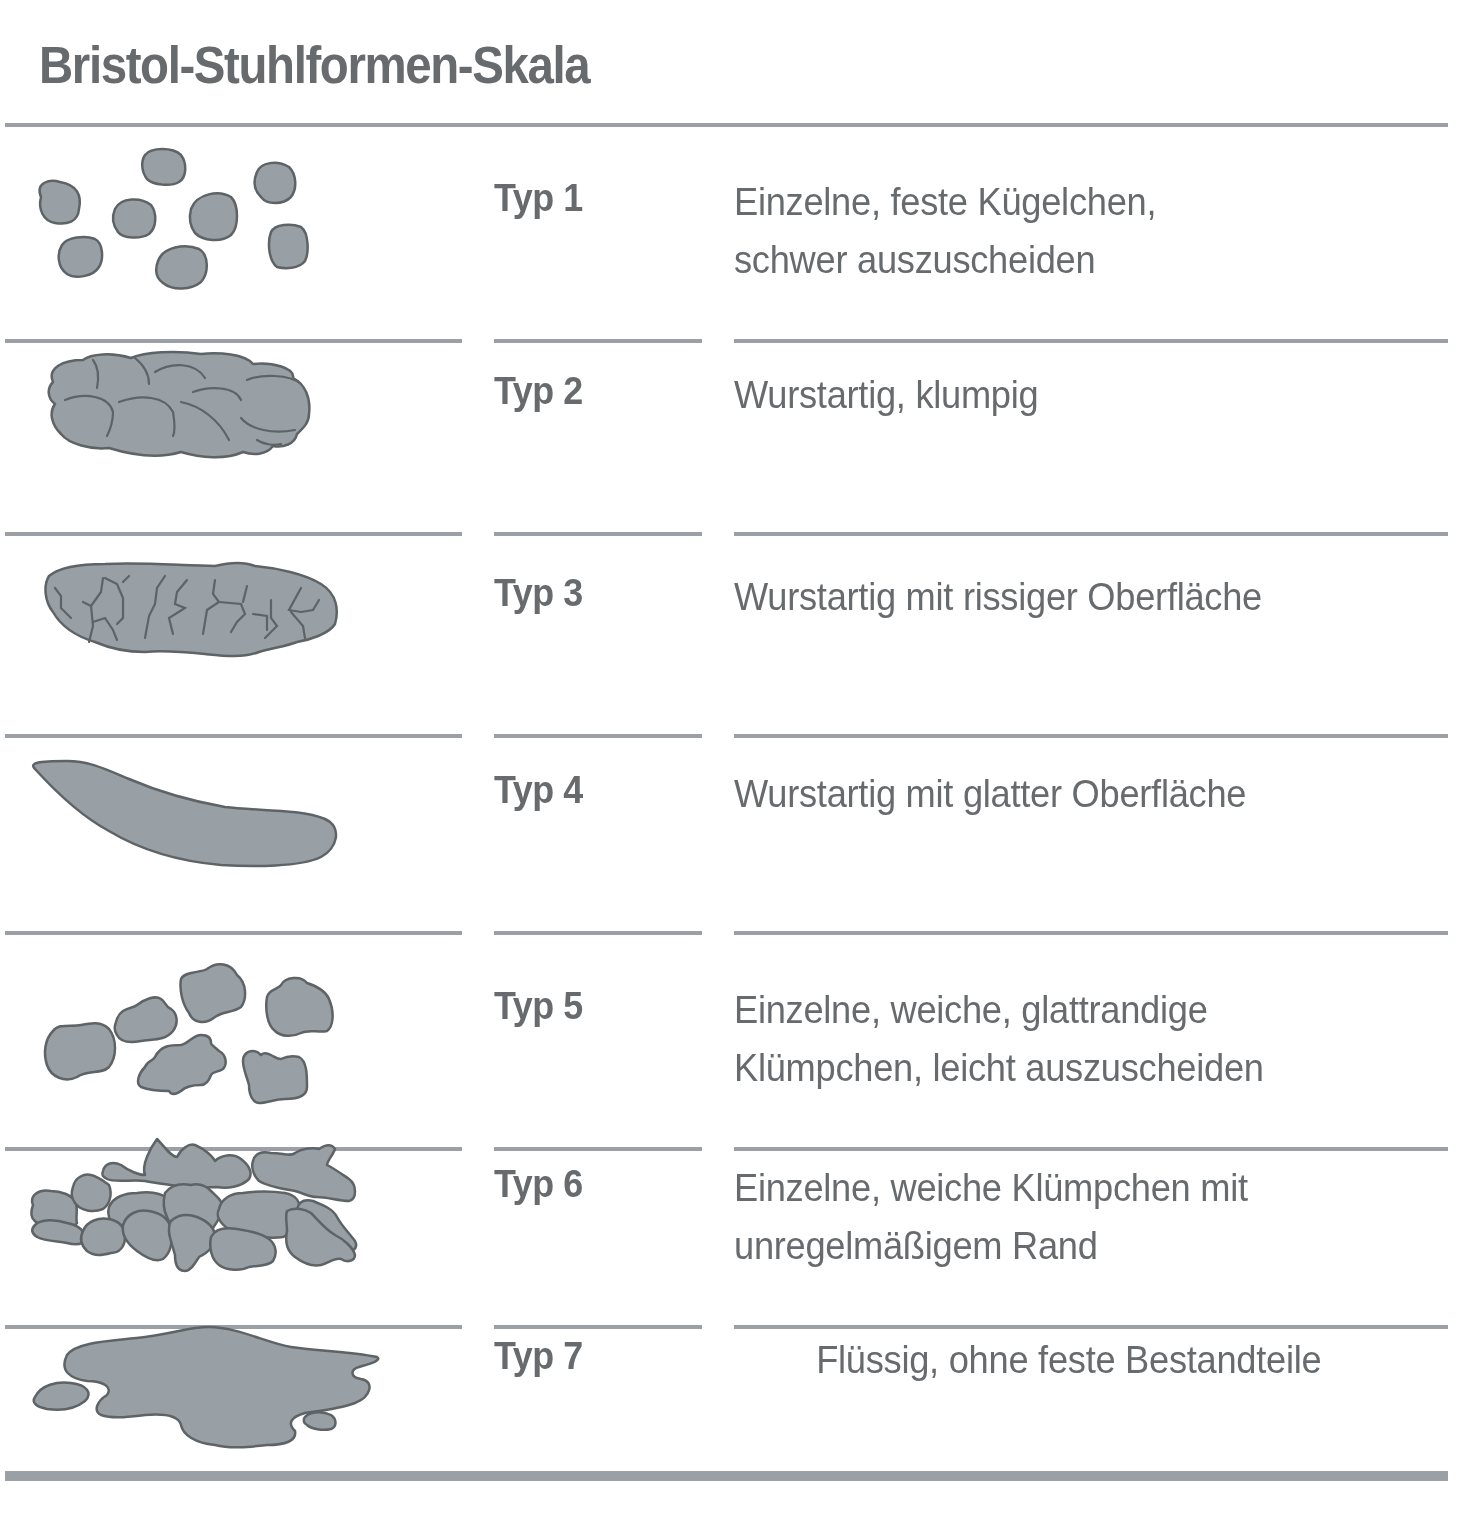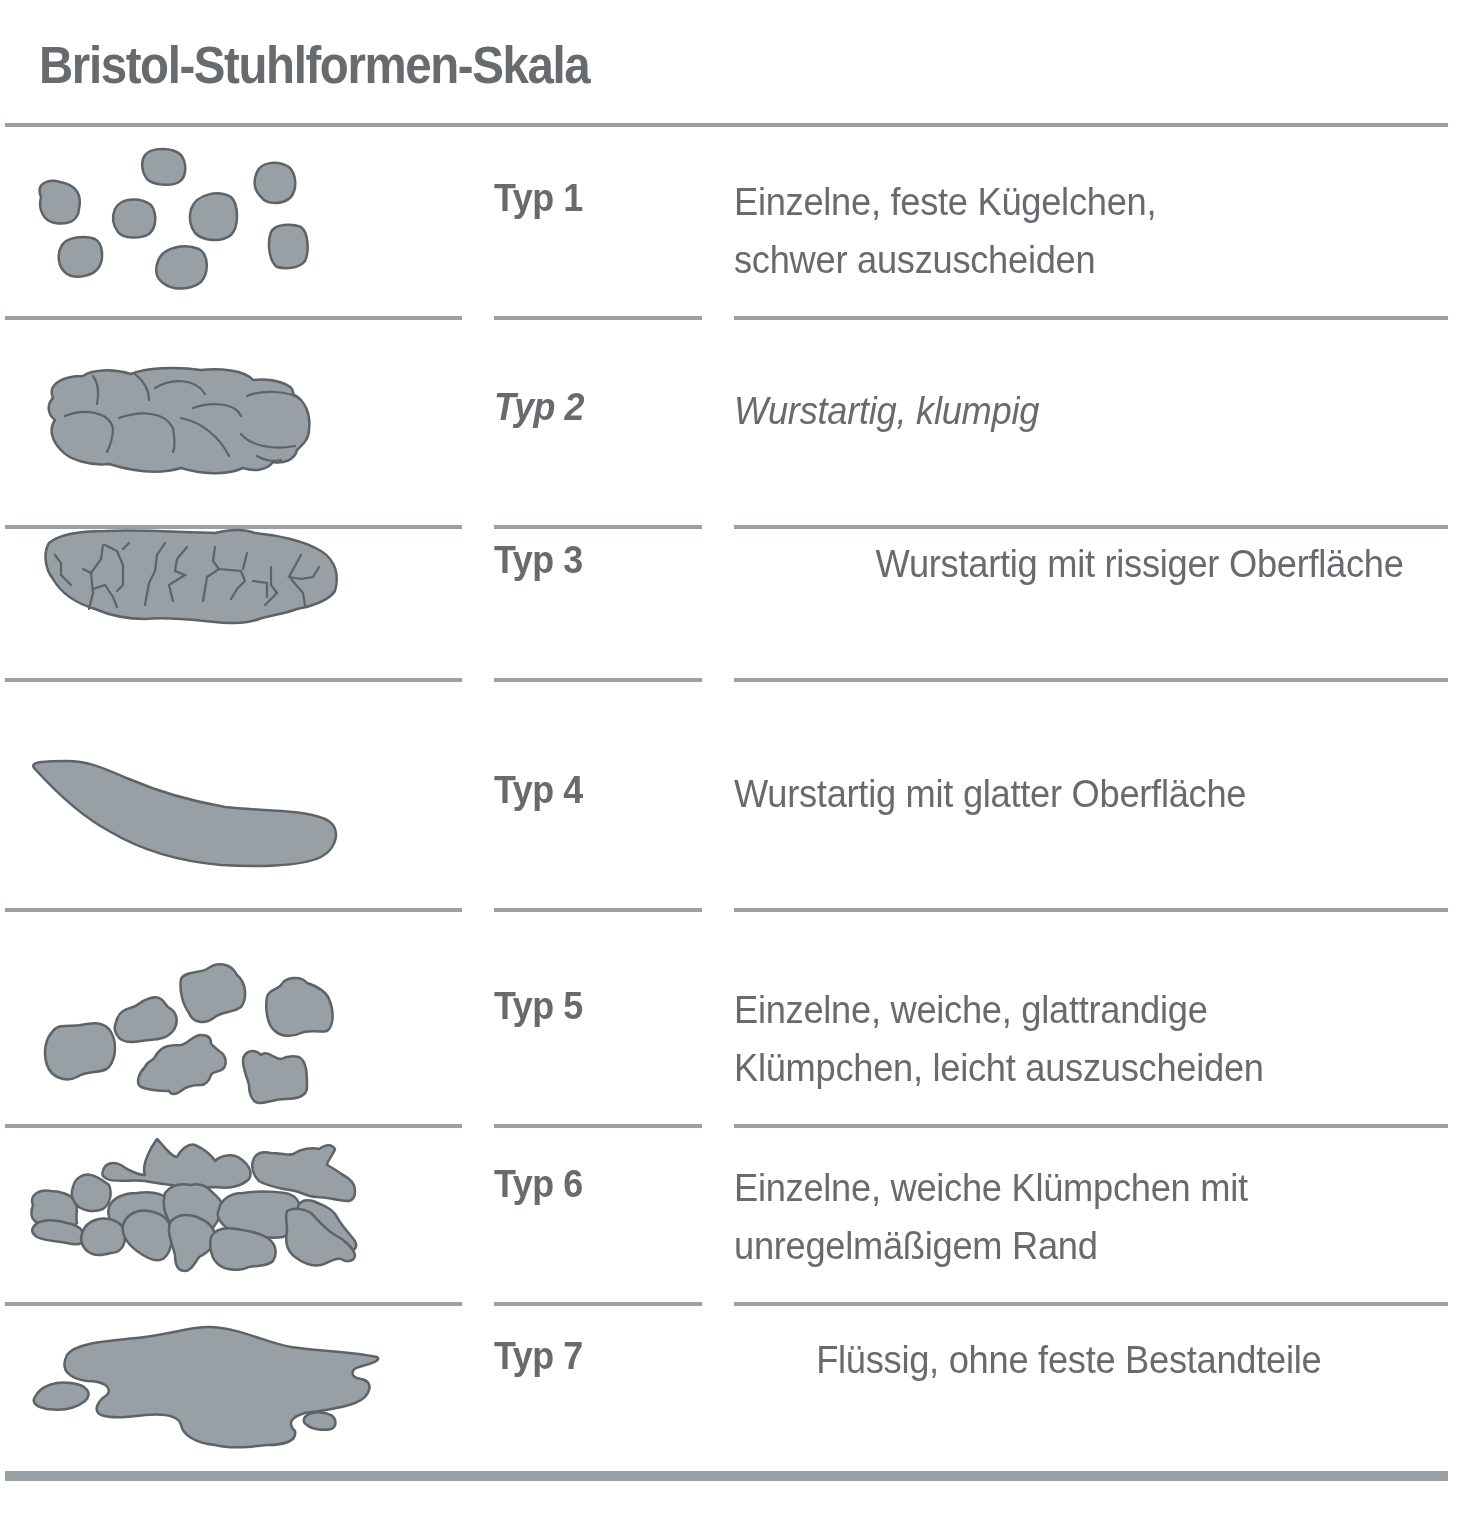--- a/index.html
+++ b/index.html
@@ -16,21 +16,21 @@
     }
     .rule-top {
       position: absolute; left: 5px; top: 123px; width: 1443px; height: 4px;
       background: #9aa0a5;
     }
     .rule-bottom {
       position: absolute; left: 5px; top: 1471px; width: 1443px; height: 10px;
       background: #9aa0a5;
     }
     .row {
-      position: absolute; left: 0; width: 1458px; height: 193px;
+      position: absolute; left: 0; width: 1458px; height: 216px;
     }
     .illus {
       position: absolute; left: 5px; top: 0; width: 457px; height: 193px;
     }
     .illus svg { position: absolute; left: 0; top: 0; }
     .type-label {
       position: absolute; left: 494px; top: 46px;
       font-size: 39px; font-weight: bold; color: #676b6e;
       line-height: 50px; letter-spacing: -0.5px;
       transform: scaleX(0.92); transform-origin: left center;
@@ -72,21 +72,21 @@
   <div class="type-label">Typ 1</div>
   <div class="desc">
     <span>Einzelne, feste Kügelchen,</span>
     <span>schwer auszuscheiden</span>
   </div>
   <div class="sep s1"></div>
   <div class="sep s2"></div>
   <div class="sep s3"></div>
 </div>
 
-<div class="row" style="top:336px;font-style:italic;">
+<div class="row" style="top:320px;">
   <div class="illus">
     <svg width="457" height="193" viewBox="0 0 457 193">
       <path class="stool" d="M48,62 C42,48 58,40 78,40 C86,34 106,32 126,38 C140,32 170,30 196,34 C214,32 240,34 248,44 C268,42 290,48 288,58 C300,64 306,78 304,94 C304,104 296,110 292,114 C290,124 278,128 268,126 C262,134 250,136 238,132 C220,140 196,138 176,132 C156,138 130,136 104,128 C86,130 64,124 56,114 C46,104 44,92 50,84 C42,78 42,68 48,62Z"></path>
       <path class="crack" d="M88,40 C94,48 94,58 92,68"></path>
       <path class="crack" d="M130,38 C140,46 144,56 144,64"></path>
       <path class="crack" d="M150,52 C166,42 190,42 200,58"></path>
       <path class="crack" d="M60,80 C80,72 104,76 108,92 C108,104 104,112 102,116"></path>
       <path class="crack" d="M114,82 C136,74 160,76 168,92 C170,104 170,112 168,116"></path>
       <path class="crack" d="M176,82 C196,86 214,100 224,120"></path>
       <path class="crack" d="M188,72 C204,66 230,66 236,80"></path>
@@ -97,21 +97,21 @@
   </div>
   <div class="type-label">Typ 2</div>
   <div class="desc">
     <span>Wurstartig, klumpig</span>
   </div>
   <div class="sep s1"></div>
   <div class="sep s2"></div>
   <div class="sep s3"></div>
 </div>
 
-<div class="row" style="top:489px;text-align:right;">
+<div class="row" style="top:522px;">
   <div class="illus">
     <svg width="457" height="193" viewBox="0 0 457 193">
       <path class="stool" d="M44,54 C56,44 78,42 100,42 C140,40 180,44 210,44 C226,40 240,40 250,44 C272,46 300,52 316,62 C332,72 334,88 330,102 C324,112 304,118 292,120 C282,124 268,126 254,130 C238,136 220,134 200,132 C180,130 160,128 140,130 C120,130 104,126 90,120 C70,114 56,104 48,90 C40,80 38,64 44,54Z"></path>
       <path class="crack" d="M50,66 L56,74 L56,86 L66,96"></path>
       <path class="crack" d="M78,80 L86,84 L88,104 L84,120"></path>
       <path class="crack" d="M86,84 L96,70 L98,56"></path>
       <path class="crack" d="M100,56 L112,62 L118,76 L118,96 L112,102"></path>
       <path class="crack" d="M118,60 L124,54"></path>
       <path class="crack" d="M88,100 L100,96 L108,108 L112,118"></path>
       <path class="crack" d="M160,54 L152,66 L150,82 L144,94 L140,116"></path>

